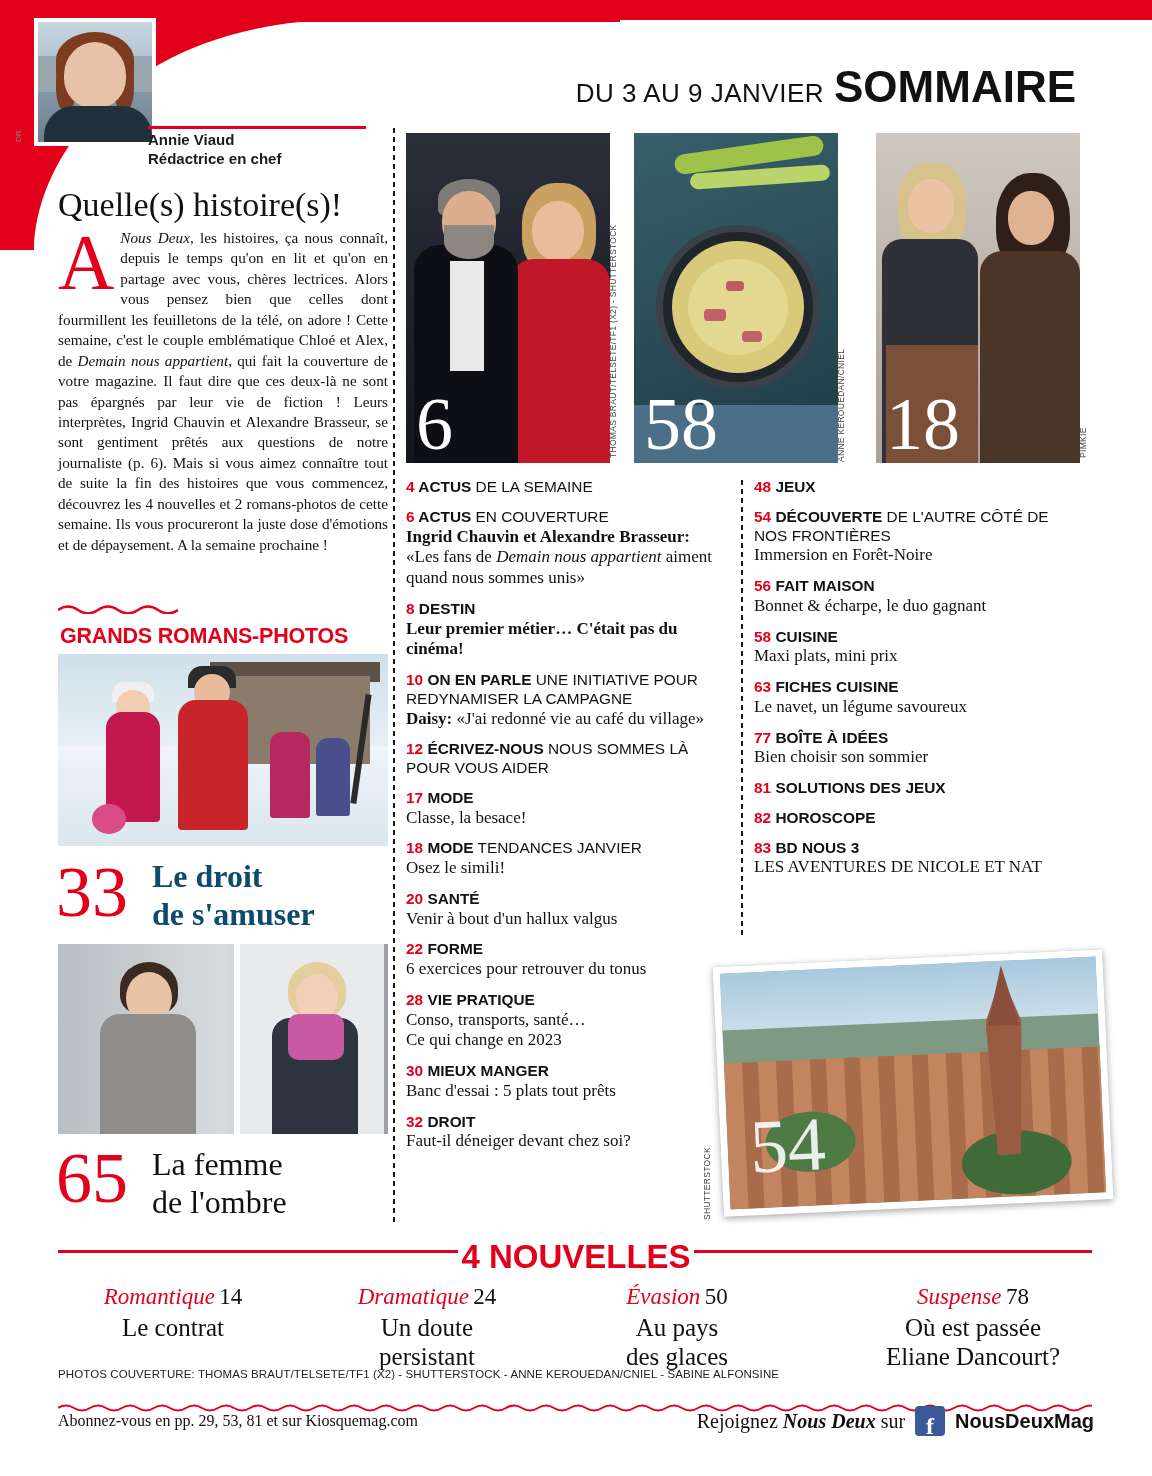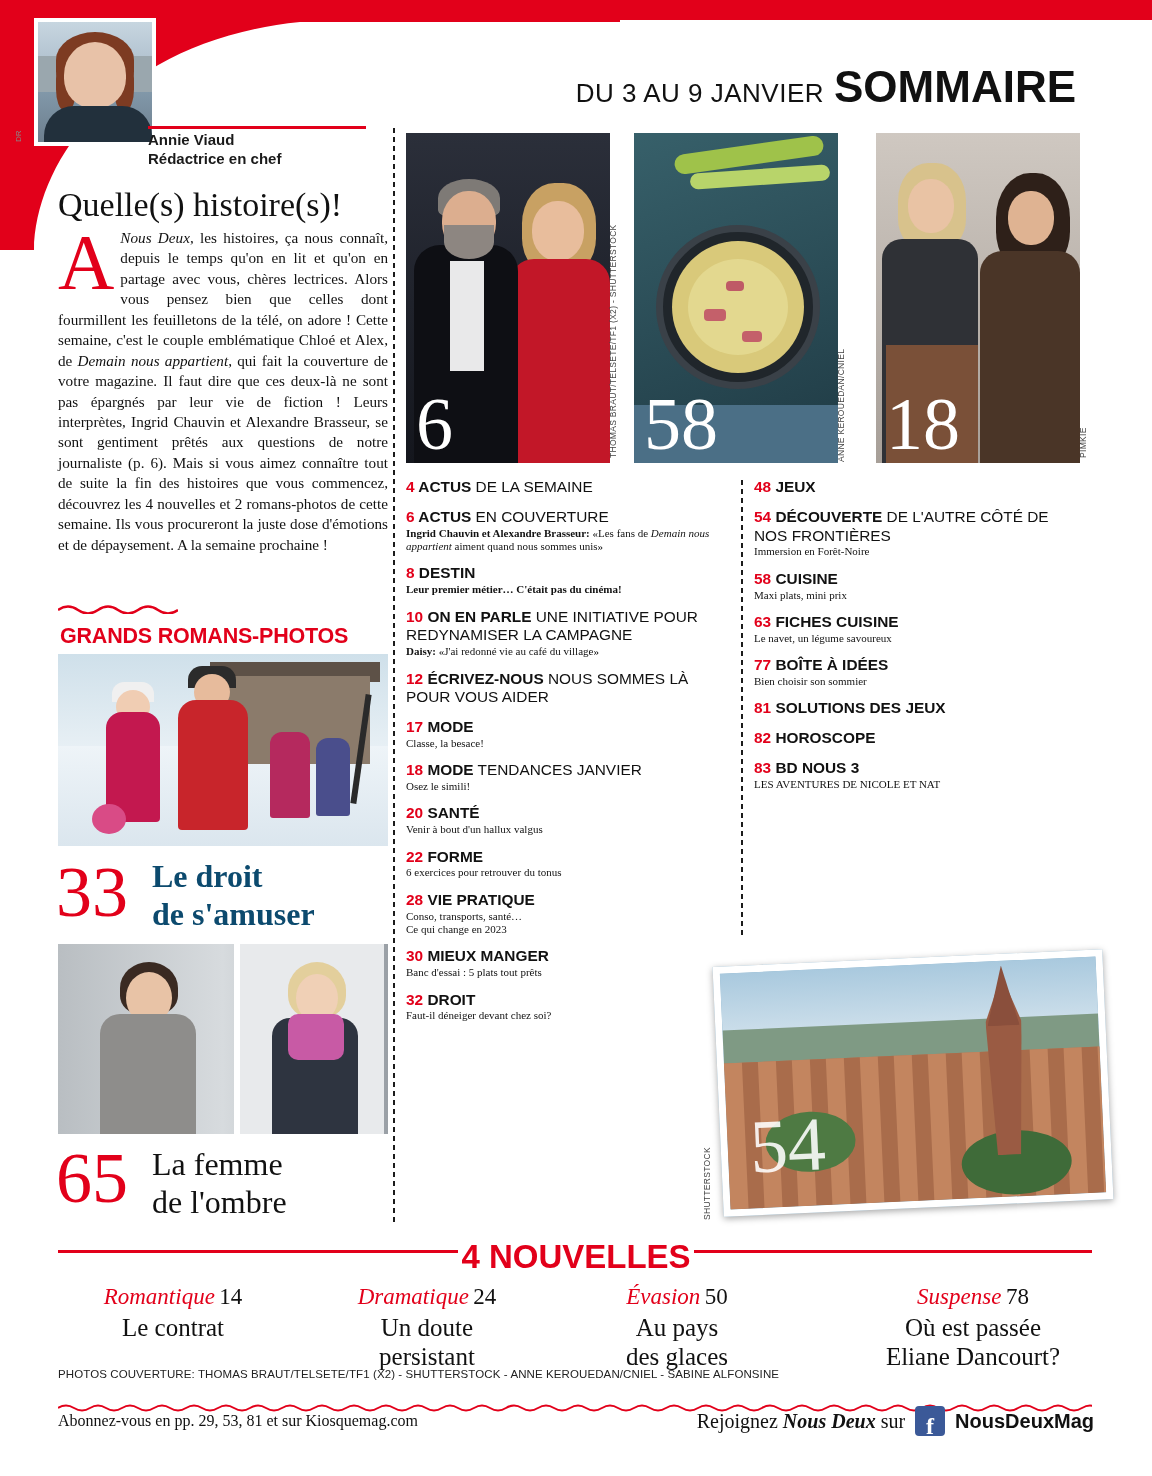--- a/index.html
+++ b/index.html
@@ -216,21 +216,21 @@
     font-family: "Liberation Sans", sans-serif;
   }
   .toc-left { left: 406px; top: 478px; width: 312px; }
   .toc-right { left: 754px; top: 478px; width: 320px; }
   .toc-item { margin-bottom: 11px; }
   .toc-line1 { line-height: 1.22; }
   .num { color: #e2001a; font-weight: bold; }
   .cap { font-weight: bold; text-transform: none; }
   .light { font-weight: normal; }
   .sub {
-    font-family: "Liberation Serif", serif; font-size: 11px; color: #111; line-height: 1.22;
+    font-family: "Liberation Serif", serif; font-size: 17px; color: #111; line-height: 1.22;
   }
   .sub i { font-style: italic; }
 
   
   .photo-ville {
     position: absolute; left: 718px; top: 958px; width: 390px; height: 250px;
     transform: rotate(-2.6deg);
     border: 7px solid #fff;
     box-shadow: 0 2px 7px rgba(0,0,0,0.35);
     overflow: hidden; background: #8fb7d0;
@@ -472,20 +472,24 @@
     </div>
   <div class="toc toc-right" id="toc-right">
       <div class="toc-item">
         <div class="toc-line1"><span class="num">48 </span><span class="cap">JEUX</span></div>
       </div>
       <div class="toc-item">
         <div class="toc-line1"><span class="num">54 </span><span class="cap">DÉCOUVERTE</span><span class="light"> DE L'AUTRE CÔTÉ DE NOS FRONTIÈRES</span></div>
         <div class="sub">Immersion en Forêt-Noire</div>
       </div>
       <div class="toc-item">
+        <div class="toc-line1"><span class="num">56 </span><span class="cap">FAIT MAISON</span></div>
+        <div class="sub">Bonnet &amp; écharpe, le duo gagnant</div>
+      </div>
+      <div class="toc-item">
         <div class="toc-line1"><span class="num">58 </span><span class="cap">CUISINE</span></div>
         <div class="sub">Maxi plats, mini prix</div>
       </div>
       <div class="toc-item">
         <div class="toc-line1"><span class="num">63 </span><span class="cap">FICHES CUISINE</span></div>
         <div class="sub">Le navet, un légume savoureux</div>
       </div>
       <div class="toc-item">
         <div class="toc-line1"><span class="num">77 </span><span class="cap">BOÎTE À IDÉES</span></div>
         <div class="sub">Bien choisir son sommier</div>

